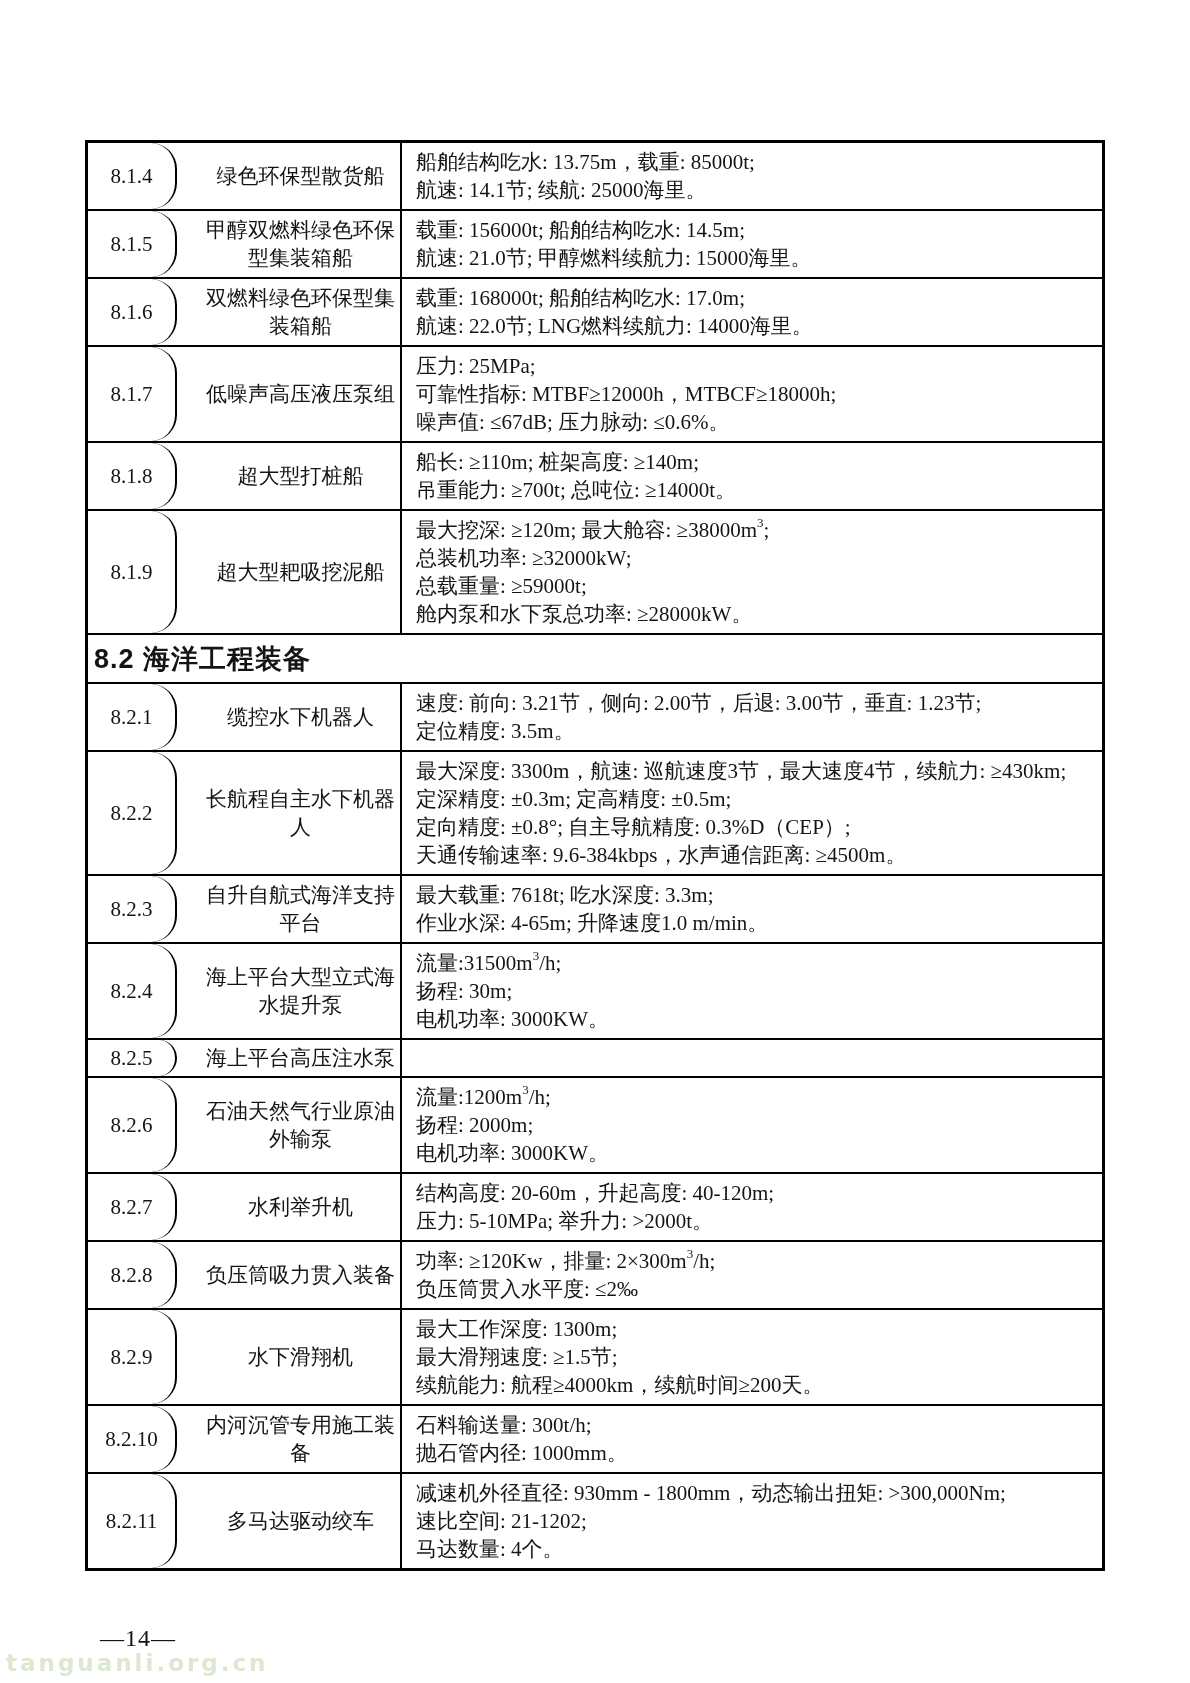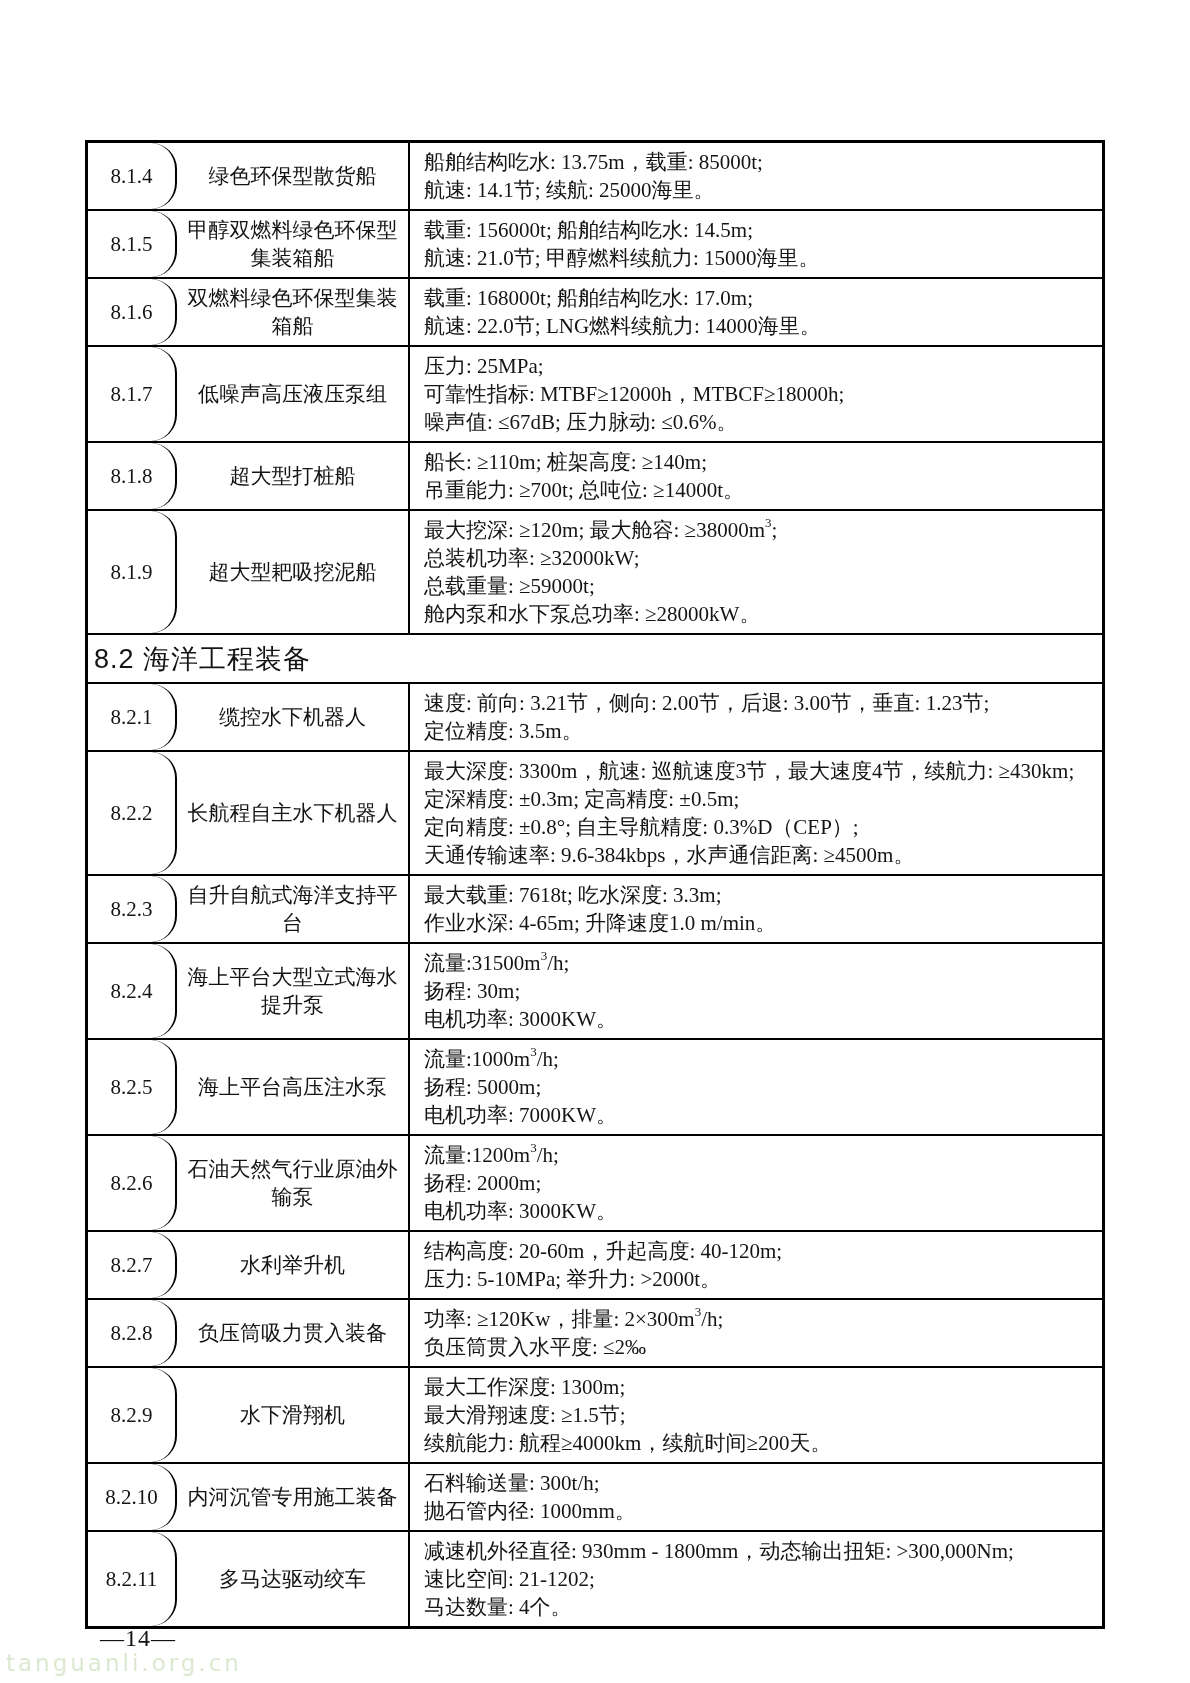--- a/index.html
+++ b/index.html
@@ -37,47 +37,48 @@
     flex:none;
     border-right:2.5px solid var(--border-color);
     display:flex;
     align-items:center;
     justify-content:center;
     font-size:21px;
     padding:4px 0;
     border-radius:26px;
   }
   .c2{
-    width:233px;
+    width:201px;
     flex:none;
     border-right:2.5px solid var(--border-color);
     display:flex;
     align-items:center;
     justify-content:center;
     text-align:center;
     font-size:21px;
     line-height:28px;
     padding:4px 1px;
+    margin-left:24px;
   }
   .c3{
     flex:1;
     display:flex;
     flex-direction:column;
     justify-content:space-between;
     font-size:21px;
     line-height:28px;
     padding:5px 10px 5px 14px;
   }
   .spec-line{white-space:normal;}
   .section-row{
     border-bottom:2.5px solid var(--border-color);
     padding:6px 6px 5px 6px;
   }
   .section-title{
-    font-weight:normal;
+    font-weight:bold;
     font-size:27px;
     font-family:"Liberation Sans","DejaVu Sans",sans-serif;
     letter-spacing:1px;
   }
   sup{
     font-size:0.62em;
     line-height:0;
     position:relative;
     top:-0.15em;
   }
@@ -87,21 +88,21 @@
     top:1577px;
     font-size:24px;
     letter-spacing:1px;
     margin-top:48px;
   }
   .watermark{
     position:absolute;
     left:6px;
     top:1650px;
     font-size:23px;
-    font-weight:normal;
+    font-weight:bold;
     letter-spacing:3px;
     color:var(--wm-color);
     font-family:"DejaVu Sans","Liberation Sans",sans-serif;
   }
 </style>
 </head>
 <body>
 
 <div class="page">
   <div class="doc-table">
@@ -201,25 +202,20 @@
     <div class="cell c3">
           <div class="spec-line">流量:31500m<sup>3</sup>/h;</div>
           <div class="spec-line">扬程: 30m;</div>
           <div class="spec-line">电机功率: 3000KW。</div>
         </div>
   </div>
 
   <div class="row">
     <div class="cell c1">8.2.5</div>
     <div class="cell c2">海上平台高压注水泵</div>
-    <div class="cell c3">
-          <div class="spec-line">流量:1000m<sup>3</sup>/h;</div>
-          <div class="spec-line">扬程: 5000m;</div>
-          <div class="spec-line">电机功率: 7000KW。</div>
-        </div>
   </div>
 
   <div class="row">
     <div class="cell c1">8.2.6</div>
     <div class="cell c2">石油天然气行业原油外输泵</div>
     <div class="cell c3">
           <div class="spec-line">流量:1200m<sup>3</sup>/h;</div>
           <div class="spec-line">扬程: 2000m;</div>
           <div class="spec-line">电机功率: 3000KW。</div>
         </div>

